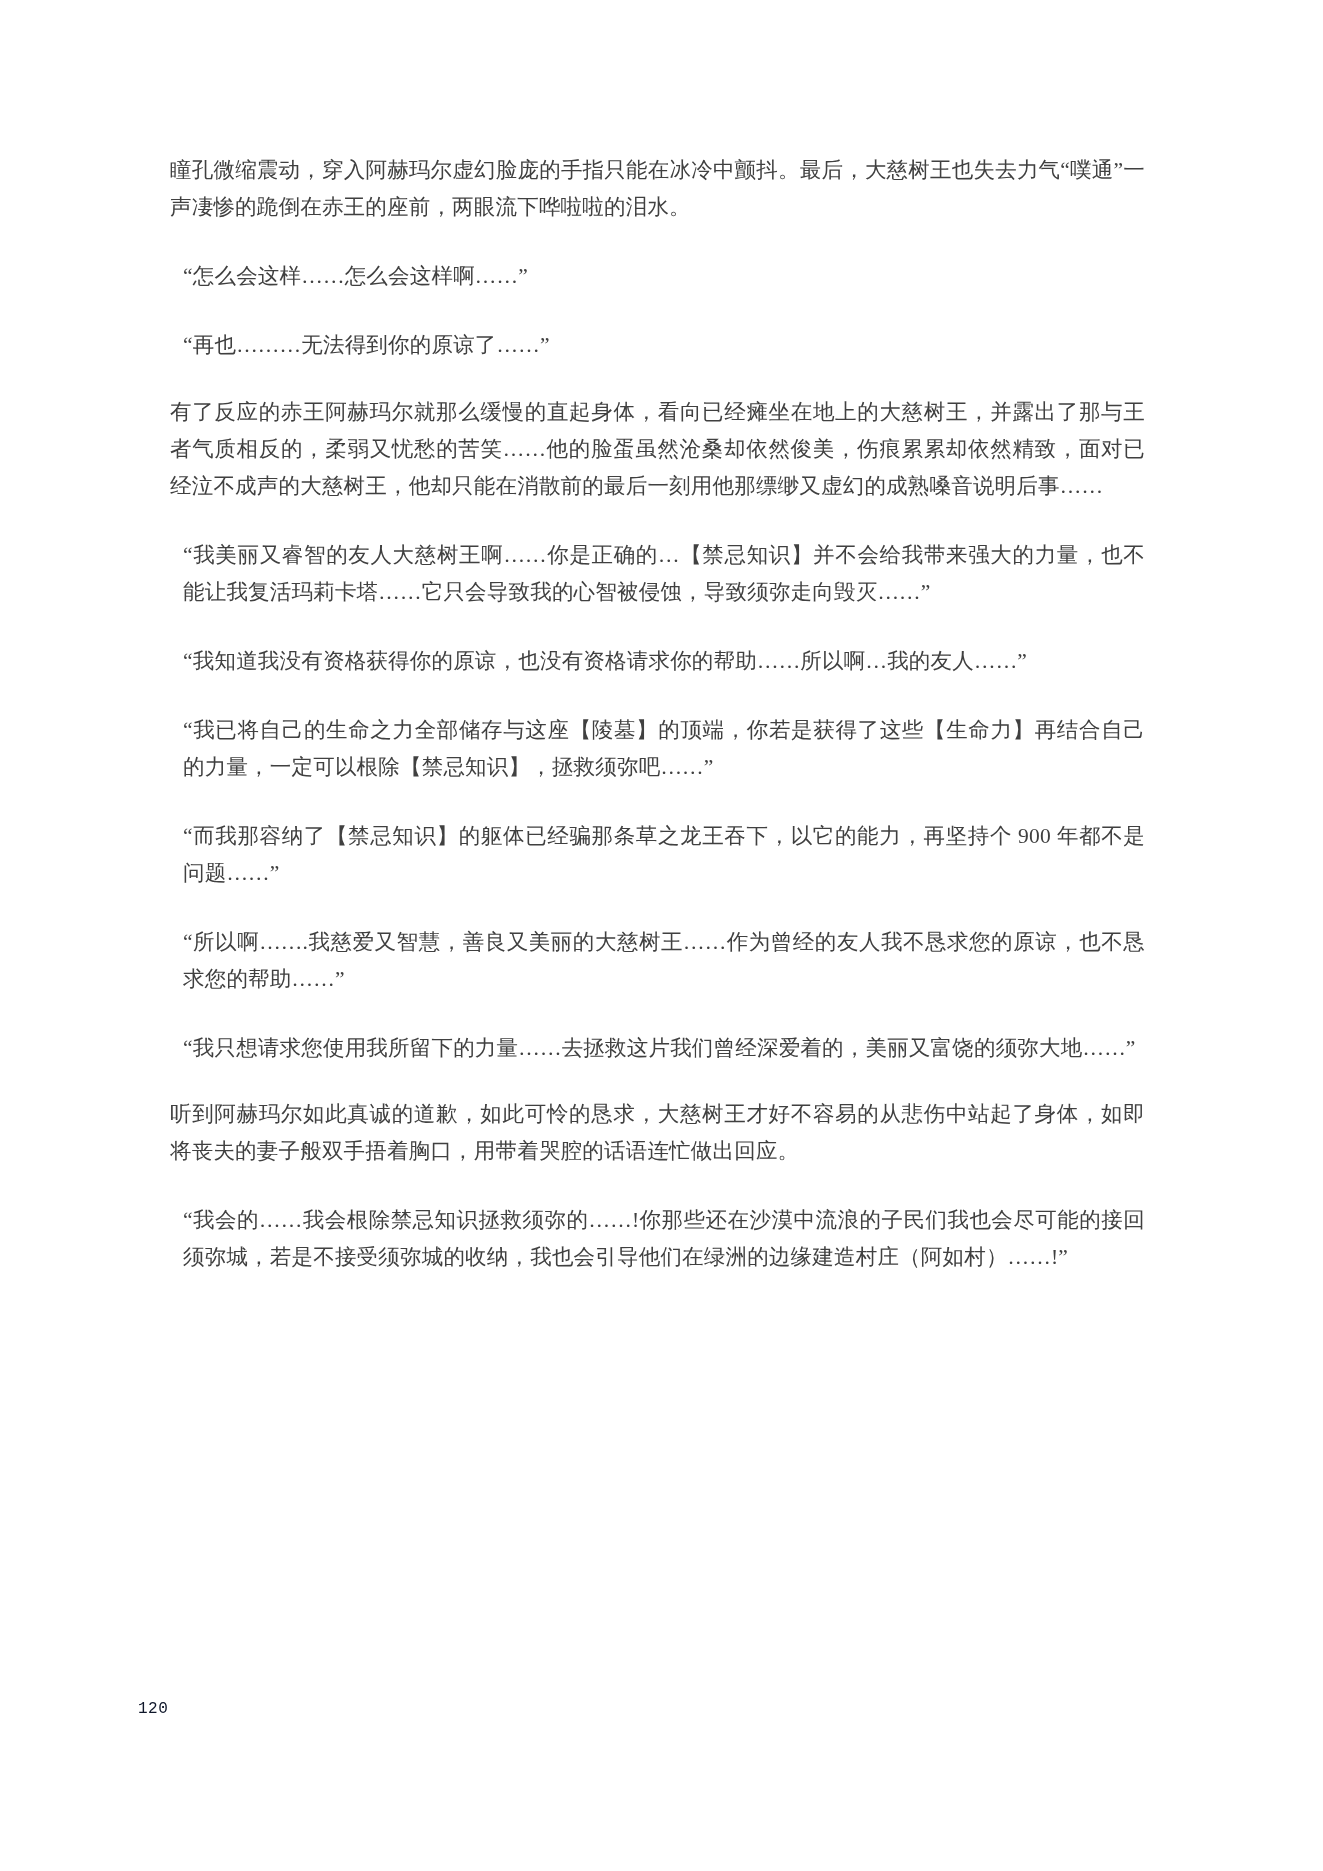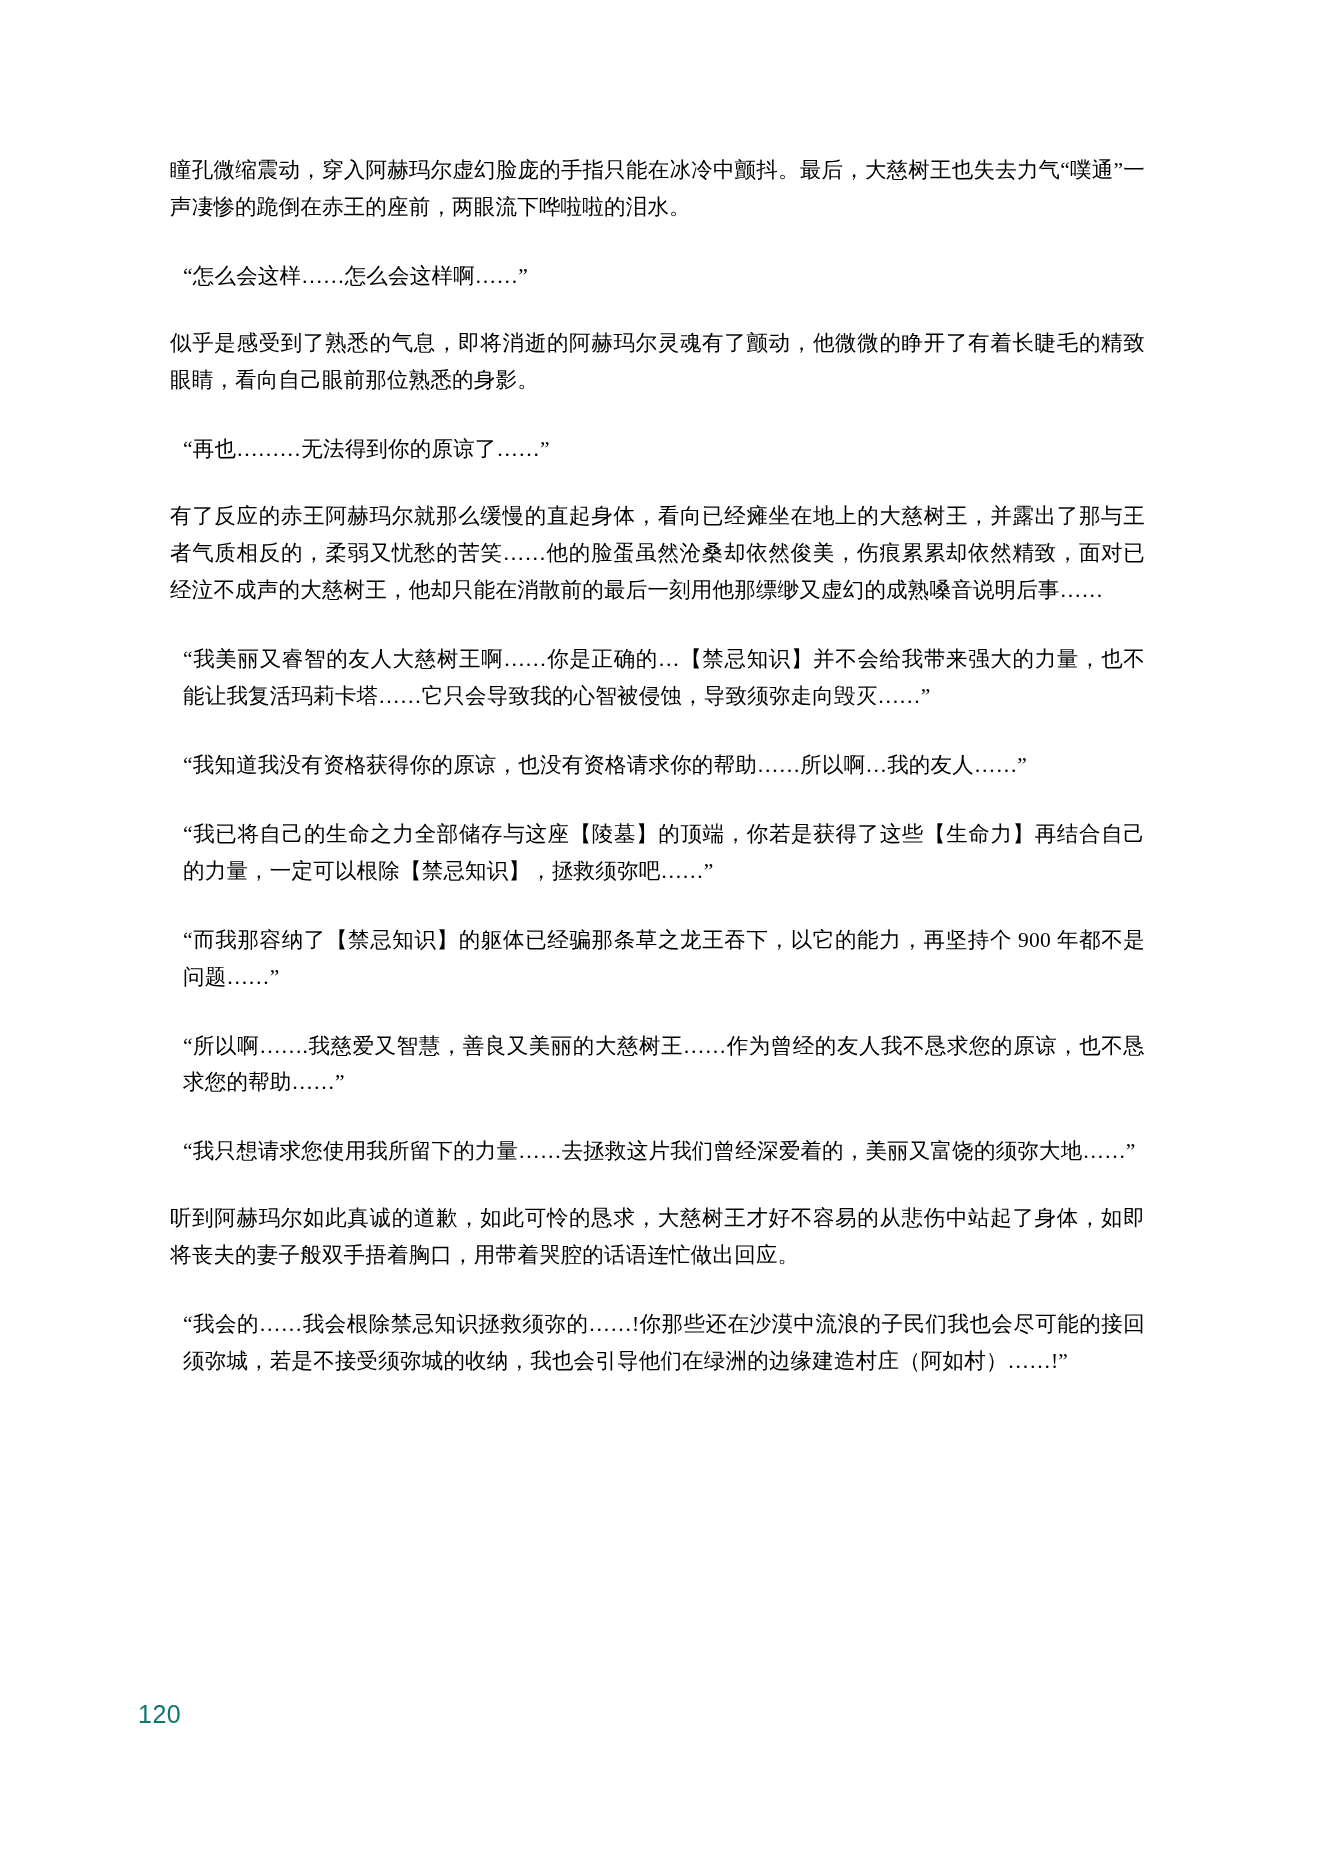--- a/index.html
+++ b/index.html
@@ -22,48 +22,47 @@
     top: 152px;
     width: 975px;
   }
   p.para {
     margin: 0 0 30px 0;
     font-size: 21.5px;
     line-height: 1.72;
     text-align: justify;
     text-justify: inter-ideograph;
     letter-spacing: 0.2px;
-    color: #000000;
+    color: #404040;
   }
   p.para.indent {
     text-indent: 0;
     padding-left: 13px;
     margin-top: 32px;
   }
   p.para:last-child {
     margin-bottom: 0;
   }
   .page-number {
     position: absolute;
     left: 138px;
     top: 1700px;
-    font-size: 25px;
-    font-family: Liberation Sans, sans-serif;
-    color: #0f766e;
+    font-size: 16px;
+    font-family: Liberation Mono, monospace;
+    color: #0f172a;
     letter-spacing: 0.5px;
   }
 </style>
 </head>
 <body>
 
 <div class="page">
   <div class="content">
     <p class="para">瞳孔微缩震动，穿入阿赫玛尔虚幻脸庞的手指只能在冰冷中颤抖。最后，大慈树王也失去力气“噗通”一声凄惨的跪倒在赤王的座前，两眼流下哗啦啦的泪水。</p>
     <p class="para indent">“怎么会这样……怎么会这样啊……”</p>
-    <p class="para">似乎是感受到了熟悉的气息，即将消逝的阿赫玛尔灵魂有了颤动，他微微的睁开了有着长睫毛的精致眼睛，看向自己眼前那位熟悉的身影。</p>
     <p class="para indent">“再也………无法得到你的原谅了……”</p>
     <p class="para">有了反应的赤王阿赫玛尔就那么缓慢的直起身体，看向已经瘫坐在地上的大慈树王，并露出了那与王者气质相反的，柔弱又忧愁的苦笑……他的脸蛋虽然沧桑却依然俊美，伤痕累累却依然精致，面对已经泣不成声的大慈树王，他却只能在消散前的最后一刻用他那缥缈又虚幻的成熟嗓音说明后事……</p>
     <p class="para indent">“我美丽又睿智的友人大慈树王啊……你是正确的…【禁忌知识】并不会给我带来强大的力量，也不能让我复活玛莉卡塔……它只会导致我的心智被侵蚀，导致须弥走向毁灭……”</p>
     <p class="para indent">“我知道我没有资格获得你的原谅，也没有资格请求你的帮助……所以啊…我的友人……”</p>
     <p class="para indent">“我已将自己的生命之力全部储存与这座【陵墓】的顶端，你若是获得了这些【生命力】再结合自己的力量，一定可以根除【禁忌知识】，拯救须弥吧……”</p>
     <p class="para indent">“而我那容纳了【禁忌知识】的躯体已经骗那条草之龙王吞下，以它的能力，再坚持个 900 年都不是问题……”</p>
     <p class="para indent">“所以啊…….我慈爱又智慧，善良又美丽的大慈树王……作为曾经的友人我不恳求您的原谅，也不恳求您的帮助……”</p>
     <p class="para indent">“我只想请求您使用我所留下的力量……去拯救这片我们曾经深爱着的，美丽又富饶的须弥大地……”</p>
     <p class="para">听到阿赫玛尔如此真诚的道歉，如此可怜的恳求，大慈树王才好不容易的从悲伤中站起了身体，如即将丧夫的妻子般双手捂着胸口，用带着哭腔的话语连忙做出回应。</p>
     <p class="para indent">“我会的……我会根除禁忌知识拯救须弥的……!你那些还在沙漠中流浪的子民们我也会尽可能的接回须弥城，若是不接受须弥城的收纳，我也会引导他们在绿洲的边缘建造村庄（阿如村）……!”</p>

